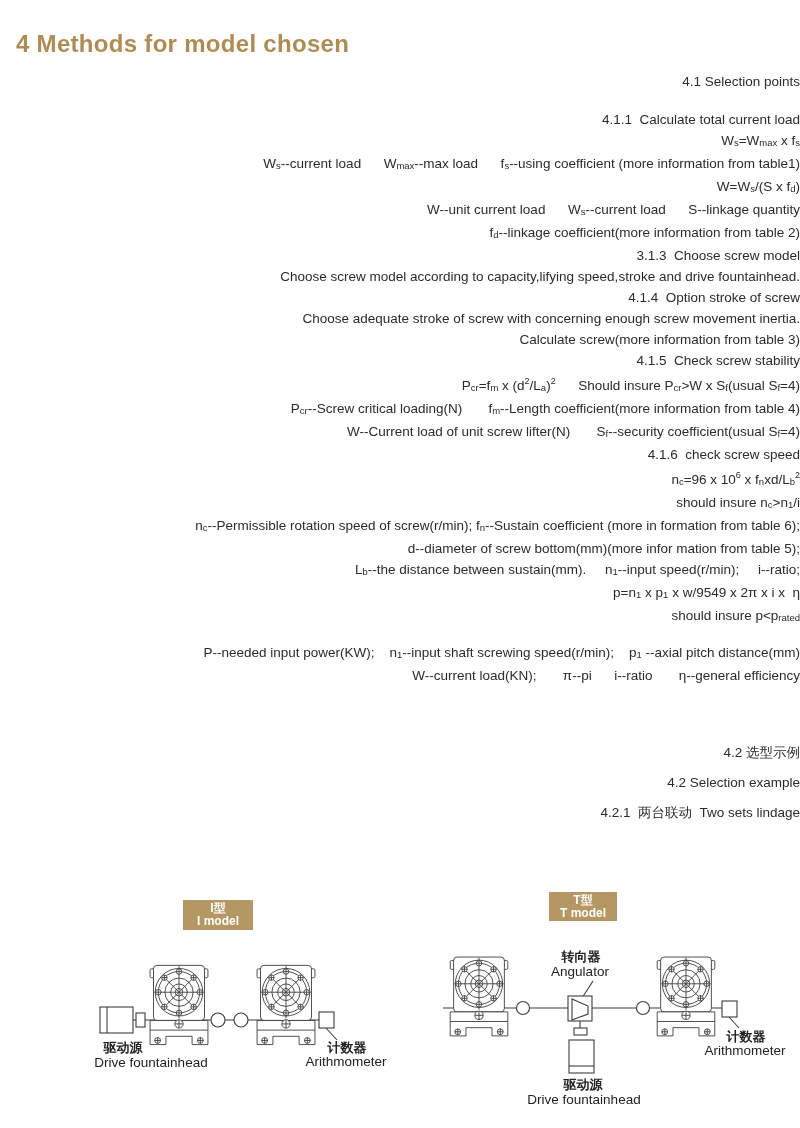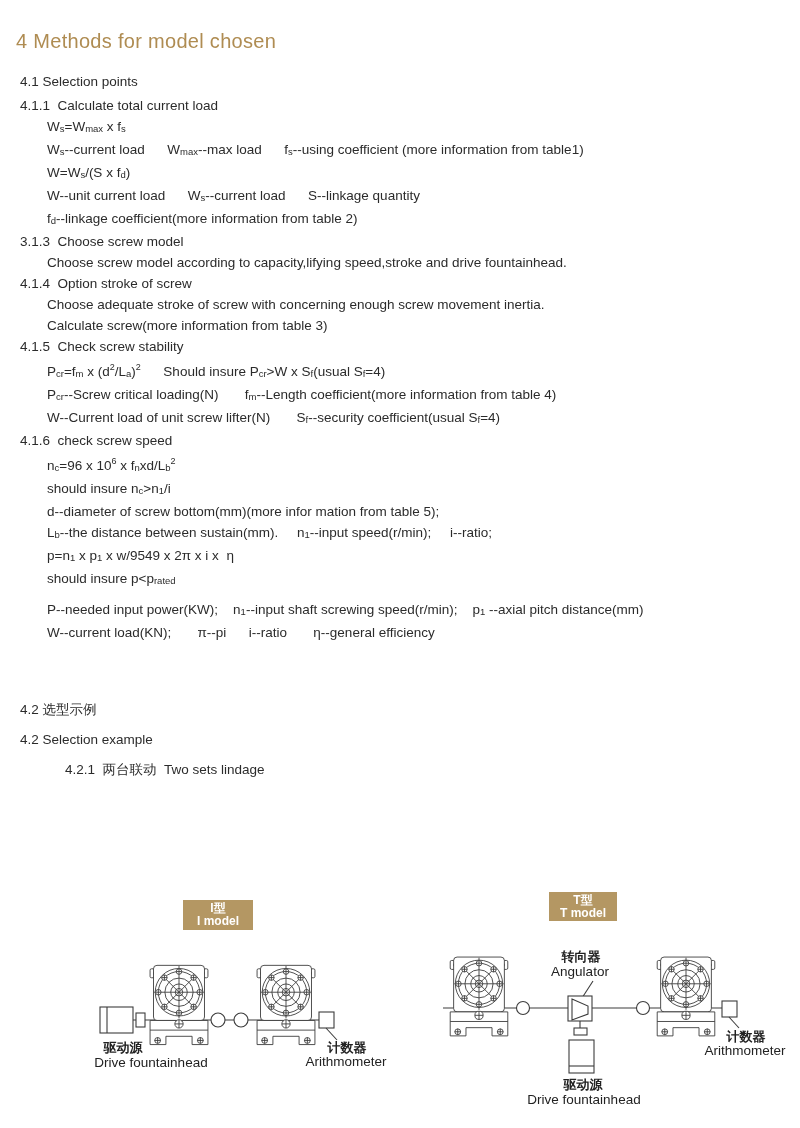--- a/index.html
+++ b/index.html
@@ -1,20 +1,20 @@
 <!DOCTYPE html>
 <html><head>
 <meta charset="utf-8">
 <style>
   html,body{margin:0;padding:0;background:#e8e8e8;}
   .page{position:relative;width:800px;height:1128px;background:#ffffff;margin:0 auto;
         font-family:"Liberation Sans",sans-serif;color:#2b2b2b;overflow:hidden;}
-  .title{position:absolute;left:16px;top:30px;font-size:20px;font-weight:normal;
+  .title{position:absolute;left:16px;top:30px;font-size:24px;font-weight:bold;
          color:#af8c52;letter-spacing:.3px;}
-  .doc{position:absolute;left:0;top:71px;width:800px;font-size:13.5px;line-height:21px;}
+  .doc{position:absolute;left:0;top:71px;width:800px;font-size:13.5px;line-height:21px;text-align:right;}
   .line{white-space:pre-wrap;}
   .ind-h{padding-left:20px;}
   .ind-c{padding-left:47px;}
   .ind-s{padding-left:57px;}
   .sb{font-size:9.5px;vertical-align:-1px;}
   .sp{font-size:9px;vertical-align:6px;}
   .dg{position:absolute;}
   .dg text{font-family:"Liberation Sans",sans-serif;fill:#222;}
   .dg .cn{font-size:13px;font-weight:600;}
   .dg .en{font-size:13.5px;}
@@ -24,43 +24,44 @@
 </style>
 </head>
 <body>
 
 <div class="page">
 
   <div class="title">4 Methods for model chosen</div>
 
   <div class="doc" id="doc-lines">
       <div class="line ind-h"><span>4.1 Selection points</span></div>
-      <div class="line ind-h" style="margin-top: 3px;"><span>4.1.1  Calculate total current load</span></div>
+      <div class="line ind-h" style="margin-top: 17px;"><span>4.1.1  Calculate total current load</span></div>
       <div class="line ind-c"><span>W</span><span class="sb">s</span><span>=W</span><span class="sb">max</span><span> x f</span><span class="sb">s</span></div>
       <div class="line ind-c"><span>W</span><span class="sb">s</span><span>--current load      W</span><span class="sb">max</span><span>--max load      f</span><span class="sb">s</span><span>--using coefficient (more information from table1)</span></div>
       <div class="line ind-c"><span>W=W</span><span class="sb">s</span><span>/(S x f</span><span class="sb">d</span><span>)</span></div>
       <div class="line ind-c"><span>W--unit current load      W</span><span class="sb">s</span><span>--current load      S--linkage quantity</span></div>
       <div class="line ind-c"><span>f</span><span class="sb">d</span><span>--linkage coefficient(more information from table 2)</span></div>
       <div class="line ind-h"><span>3.1.3  Choose screw model</span></div>
       <div class="line ind-c"><span>Choose screw model according to capacity,lifying speed,stroke and drive fountainhead.</span></div>
       <div class="line ind-h"><span>4.1.4  Option stroke of screw</span></div>
       <div class="line ind-c"><span>Choose adequate stroke of screw with concerning enough screw movement inertia.</span></div>
       <div class="line ind-c"><span>Calculate screw(more information from table 3)</span></div>
       <div class="line ind-h"><span>4.1.5  Check screw stability</span></div>
       <div class="line ind-c"><span>P</span><span class="sb">cr</span><span>=f</span><span class="sb">m</span><span> x (d</span><span class="sp">2</span><span>/L</span><span class="sb">a</span><span>)</span><span class="sp">2</span><span>      Should insure P</span><span class="sb">cr</span><span>&gt;W x S</span><span class="sb">f</span><span>(usual S</span><span class="sb">f</span><span>=4)</span></div>
       <div class="line ind-c"><span>P</span><span class="sb">cr</span><span>--Screw critical loading(N)       f</span><span class="sb">m</span><span>--Length coefficient(more information from table 4)</span></div>
       <div class="line ind-c"><span>W--Current load of unit screw lifter(N)       S</span><span class="sb">f</span><span>--security coefficient(usual S</span><span class="sb">f</span><span>=4)</span></div>
       <div class="line ind-h"><span>4.1.6  check screw speed</span></div>
       <div class="line ind-c"><span>n</span><span class="sb">c</span><span>=96 x 10</span><span class="sp">6</span><span> x f</span><span class="sb">n</span><span>xd/L</span><span class="sb">b</span><span class="sp">2</span></div>
       <div class="line ind-c"><span>should insure n</span><span class="sb">c</span><span>&gt;n</span><span class="sb">1</span><span>/i</span></div>
+      <div class="line ind-c"><span>n</span><span class="sb">c</span><span>--Permissible rotation speed of screw(r/min); f</span><span class="sb">n</span><span>--Sustain coefficient (more in formation from table 6);</span></div>
       <div class="line ind-c"><span>d--diameter of screw bottom(mm)(more infor mation from table 5);</span></div>
       <div class="line ind-c"><span>L</span><span class="sb">b</span><span>--the distance between sustain(mm).     n</span><span class="sb">1</span><span>--input speed(r/min);     i--ratio;</span></div>
       <div class="line ind-c"><span>p=n</span><span class="sb">1</span><span> x p</span><span class="sb">1</span><span> x w/9549 x 2π x i x  η</span></div>
       <div class="line ind-c"><span>should insure p&lt;p</span><span class="sb">rated</span></div>
-      <div class="line ind-c" style="margin-top: 8px; padding-left: 47px;"><span>P--needed input power(KW);    n</span><span class="sb">1</span><span>--input shaft screwing speed(r/min);    p</span><span class="sb">1</span><span> --axial pitch distance(mm)</span></div>
+      <div class="line ind-c" style="margin-top: 14px; padding-left: 47px;"><span>P--needed input power(KW);    n</span><span class="sb">1</span><span>--input shaft screwing speed(r/min);    p</span><span class="sb">1</span><span> --axial pitch distance(mm)</span></div>
       <div class="line ind-c"><span>W--current load(KN);       π--pi      i--ratio       η--general efficiency</span></div>
       <div class="line ind-h" style="margin-top: 56px;"><span>4.2 选型示例</span></div>
       <div class="line ind-h" style="margin-top: 9px;"><span>4.2 Selection example</span></div>
       <div class="line ind-s" style="margin-top: 9px; margin-left: 8px;"><span>4.2.1  两台联动  Two sets lindage</span></div>
     </div>
 
   <svg class="dg" style="left:40px;top:893px;" width="360" height="198" viewBox="0 0 360 198">
     <defs>
       <symbol id="gb" viewBox="0 0 90 124">
         <g stroke="#3c3c3c" stroke-width="1.3" fill="#ffffff">

